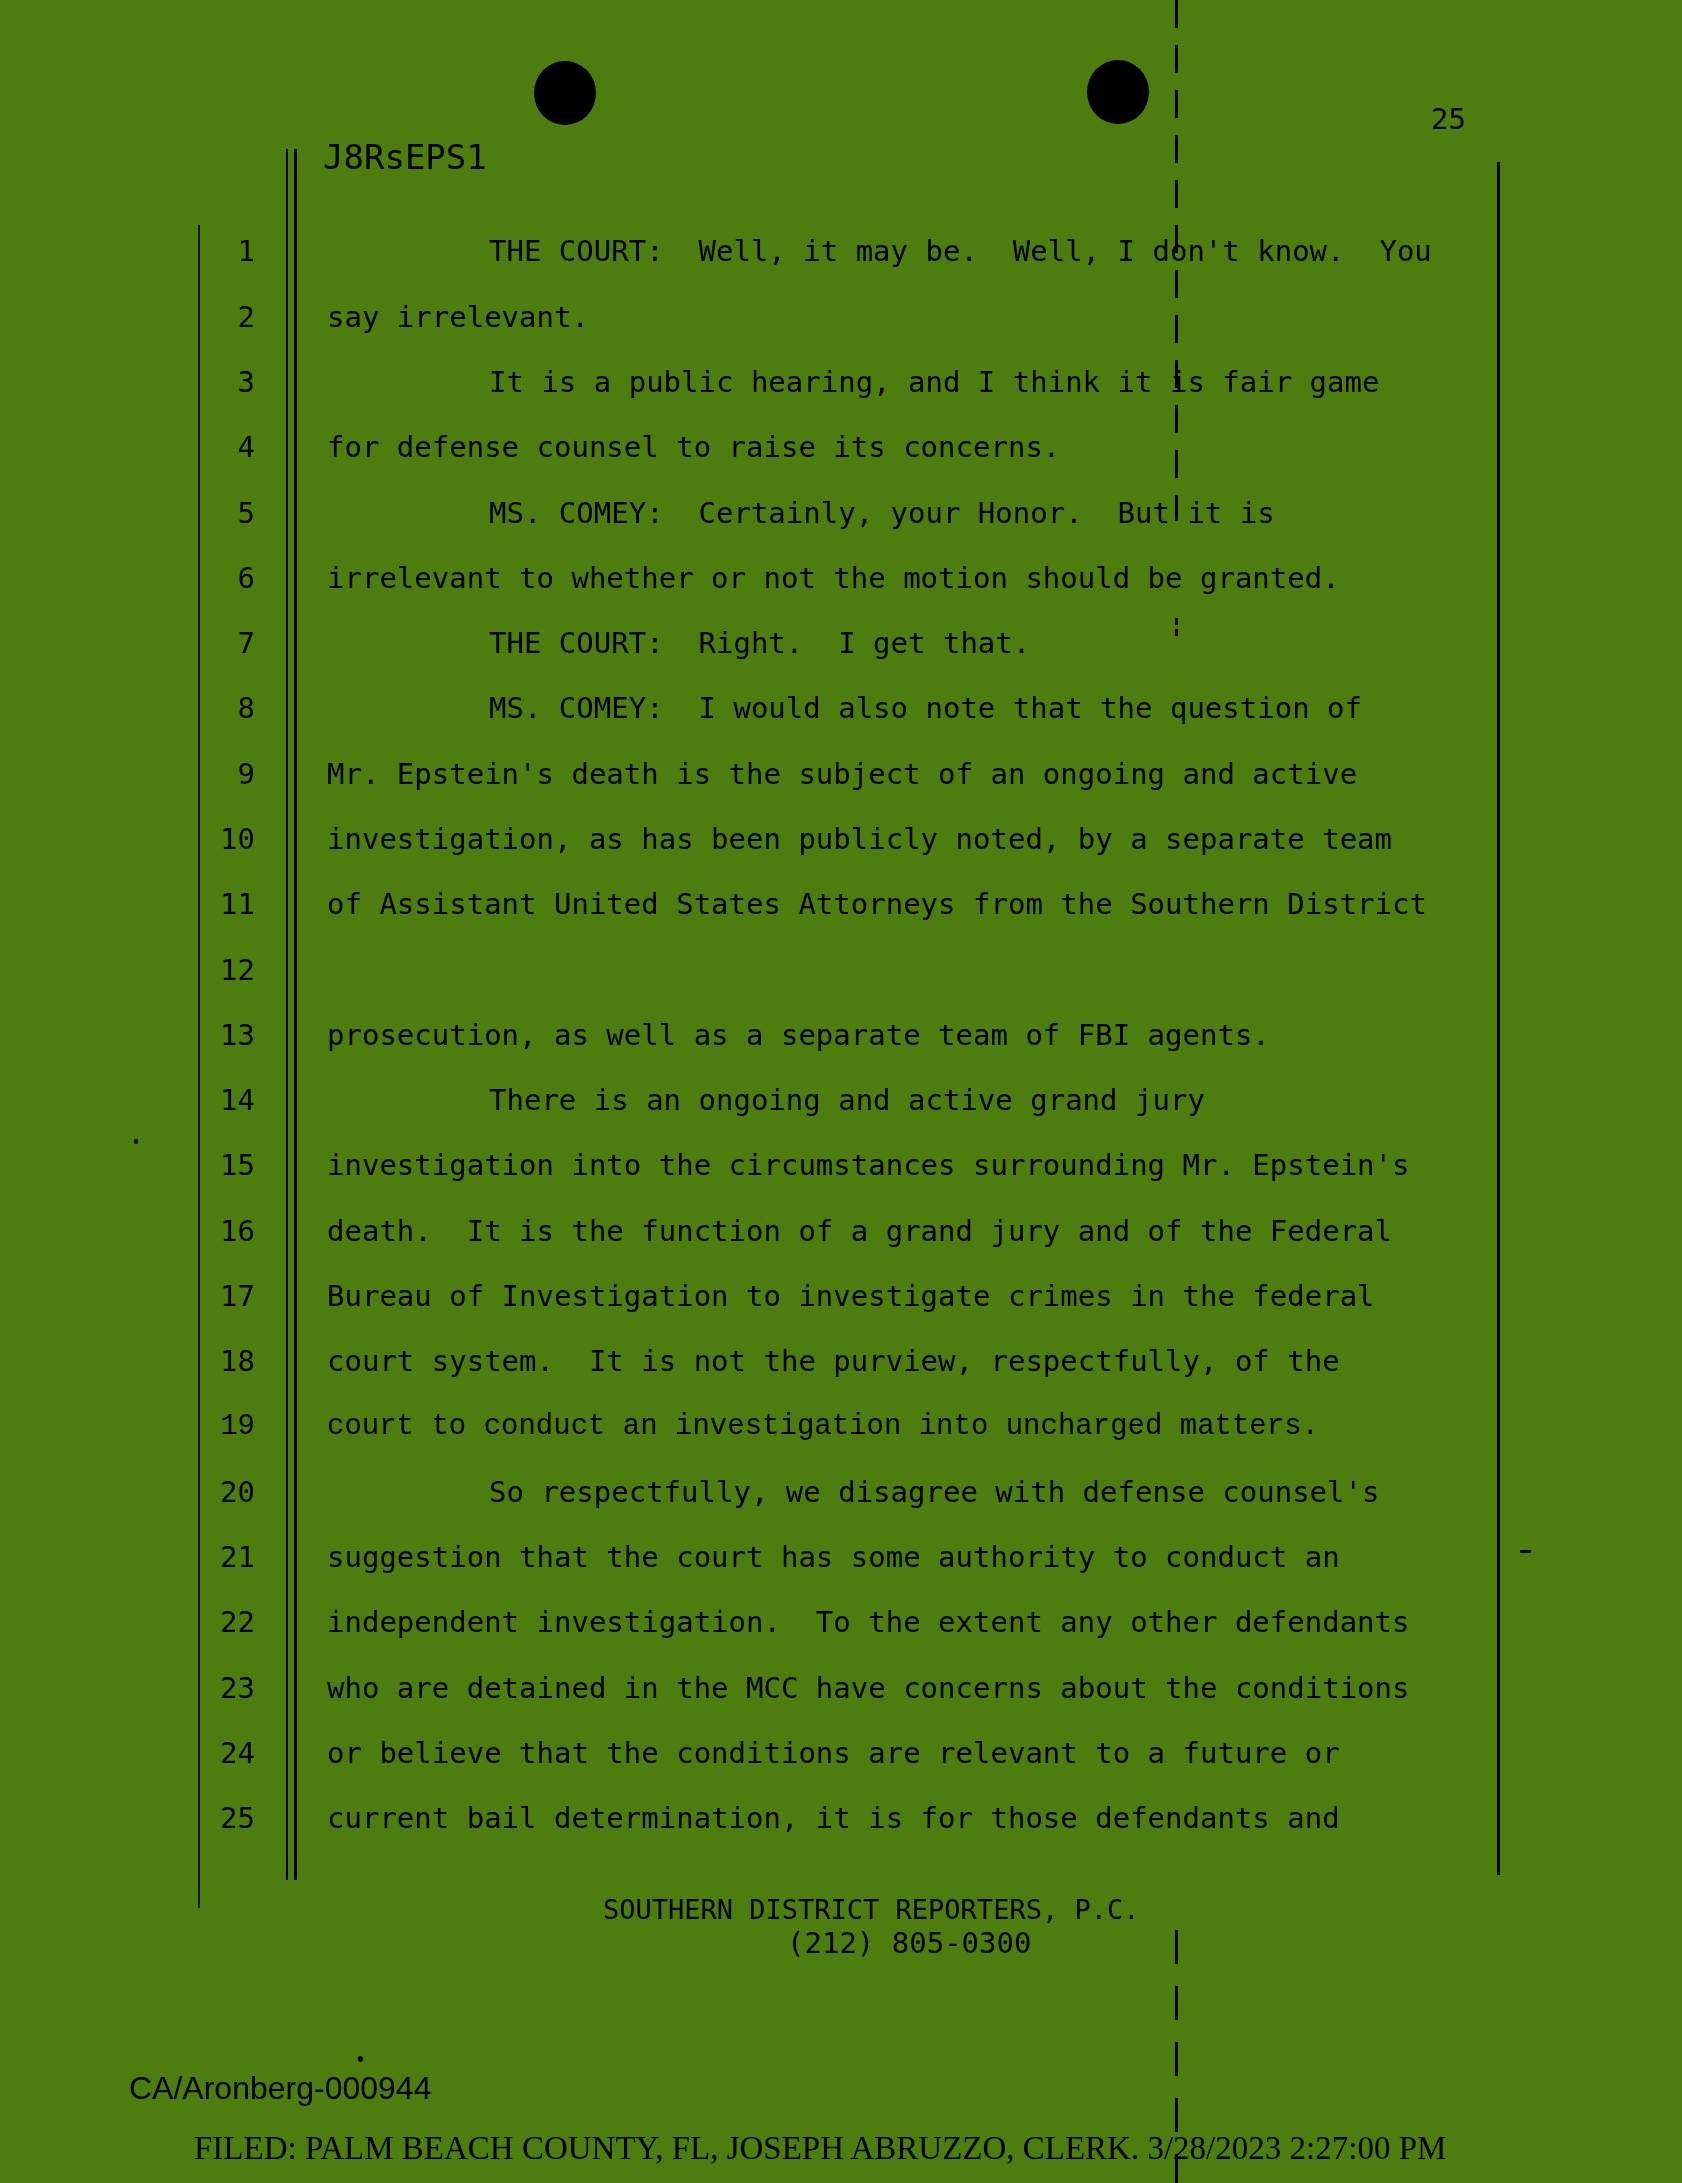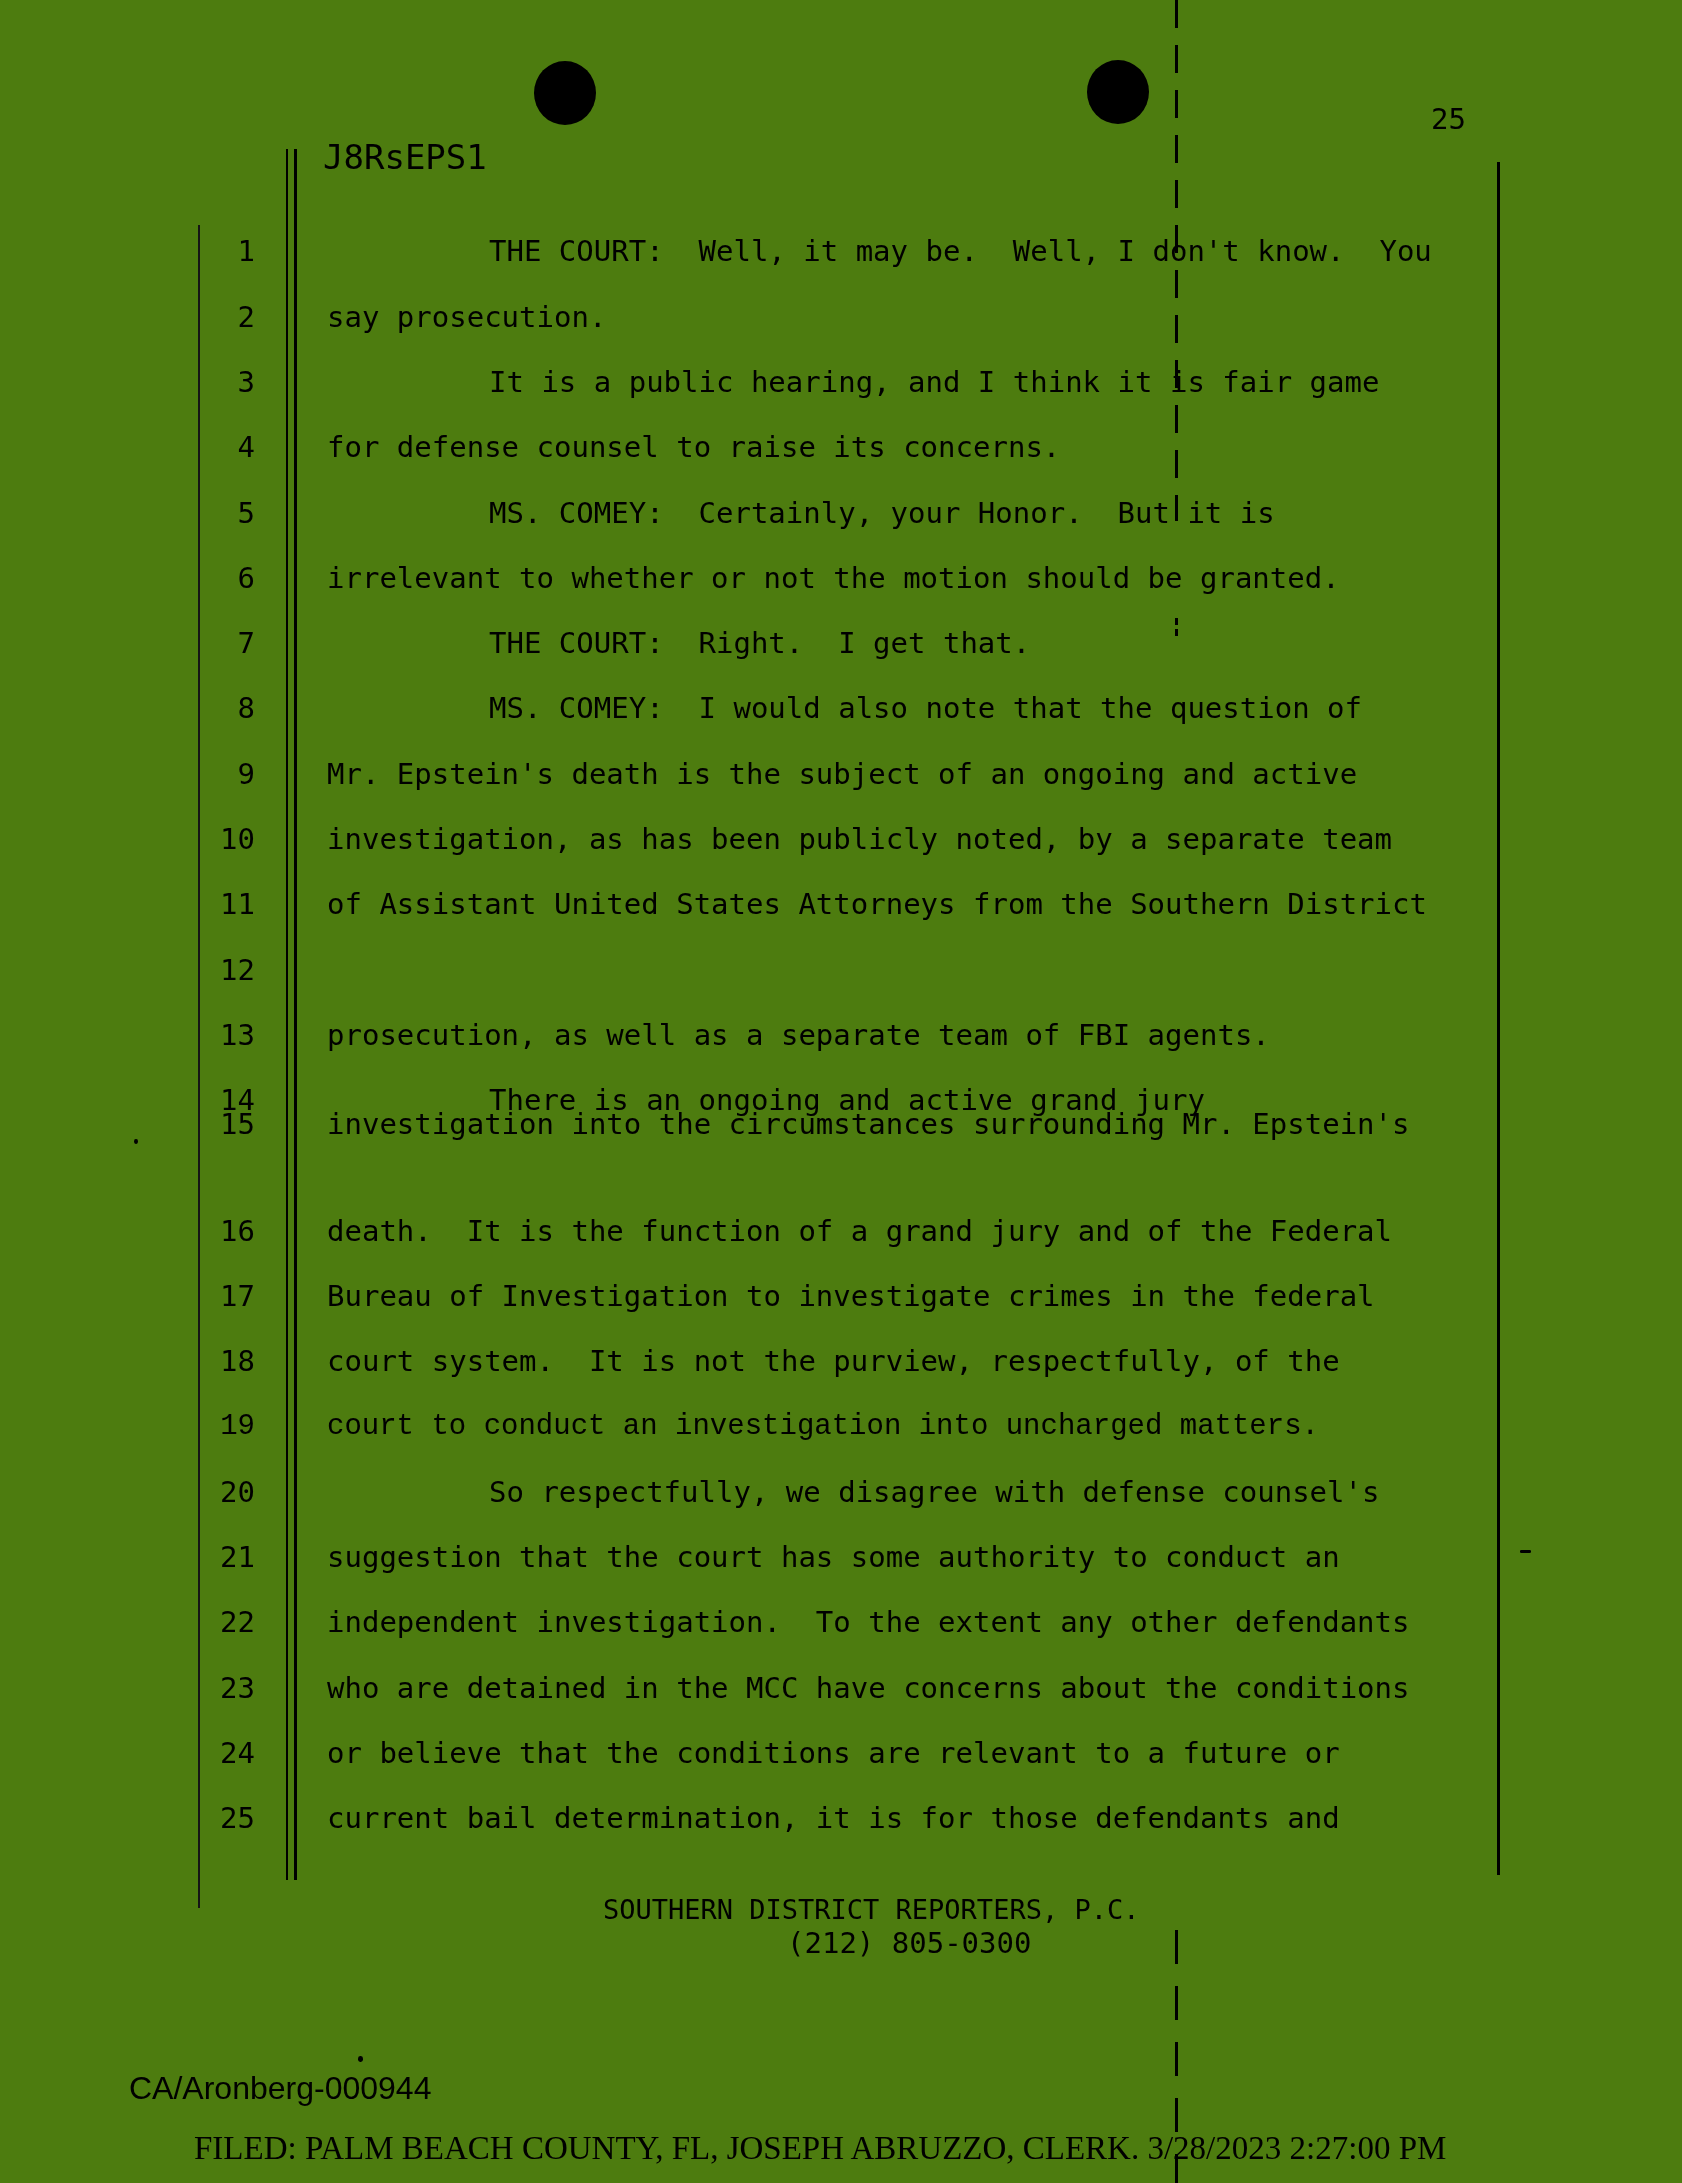--- a/index.html
+++ b/index.html
@@ -74,21 +74,21 @@
   <div class="speck s2"></div>
   <div class="speck s3"></div>
 
   <div>
       <div class="trow" style="top: 237px;">
         <span class="lnum">1</span>
         <span class="ltext" style="left: 489px;">THE COURT:  Well, it may be.  Well, I don't know.  You</span>
       </div>
       <div class="trow" style="top: 303px;">
         <span class="lnum">2</span>
-        <span class="ltext" style="left: 327px;">say prosecution.</span>
+        <span class="ltext" style="left: 327px;">say irrelevant.</span>
       </div>
       <div class="trow" style="top: 368px;">
         <span class="lnum">3</span>
         <span class="ltext" style="left: 489px;">It is a public hearing, and I think it is fair game</span>
       </div>
       <div class="trow" style="top: 433px;">
         <span class="lnum">4</span>
         <span class="ltext" style="left: 327px;">for defense counsel to raise its concerns.</span>
       </div>
       <div class="trow" style="top: 499px;">
@@ -123,21 +123,21 @@
         <span class="lnum">12</span>
       </div>
       <div class="trow" style="top: 1021px;">
         <span class="lnum">13</span>
         <span class="ltext" style="left: 327px;">prosecution, as well as a separate team of FBI agents.</span>
       </div>
       <div class="trow" style="top: 1086px;">
         <span class="lnum">14</span>
         <span class="ltext" style="left: 489px;">There is an ongoing and active grand jury</span>
       </div>
-      <div class="trow" style="top: 1110px;">
+      <div class="trow" style="top: 1151px;">
         <span class="lnum">15</span>
         <span class="ltext" style="left: 327px;">investigation into the circumstances surrounding Mr. Epstein's</span>
       </div>
       <div class="trow" style="top: 1217px;">
         <span class="lnum">16</span>
         <span class="ltext" style="left: 327px;">death.  It is the function of a grand jury and of the Federal</span>
       </div>
       <div class="trow" style="top: 1282px;">
         <span class="lnum">17</span>
         <span class="ltext" style="left: 327px;">Bureau of Investigation to investigate crimes in the federal</span>

